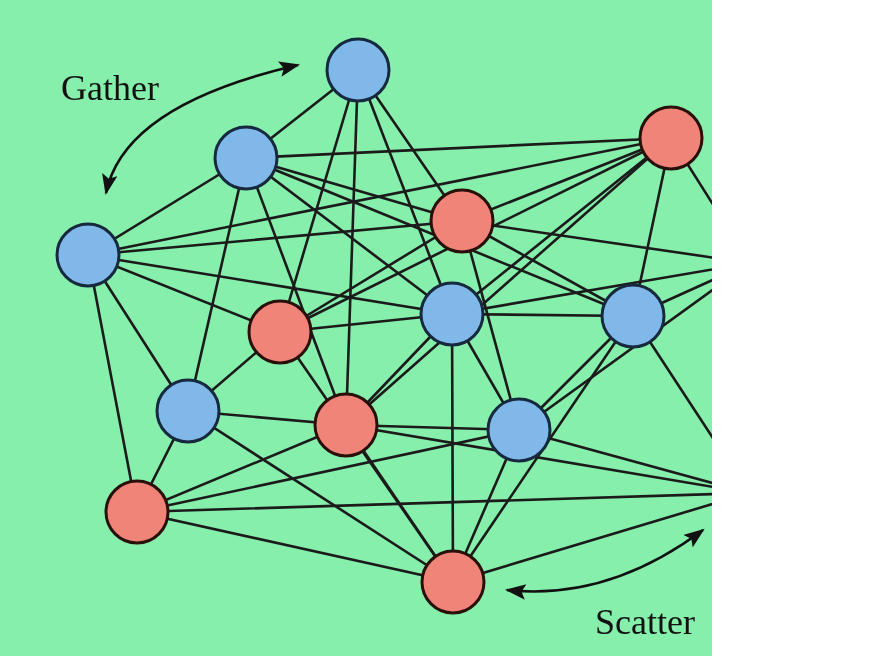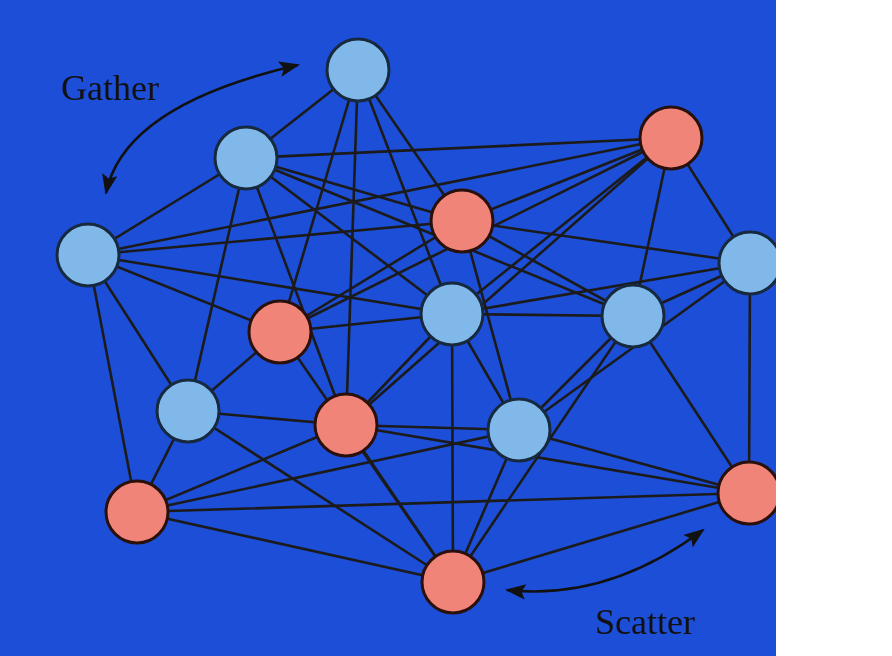--- a/index.html
+++ b/index.html
@@ -2,23 +2,23 @@
 <html><head>
 <meta charset="utf-8">
 <style>
   html, body {
     margin: 0;
     padding: 0;
     background: #ffffff;
   }
   .figure-wrap {
     position: relative;
-    width: 776px;
+    width: 712px;
     height: 656px;
-    background: #1d4ed8;
+    background: #86efac;
     overflow: hidden;
     font-family: "Liberation Serif", serif;
   }
   svg text.annot {
     font-family: "Liberation Serif", serif;
     font-size: 36px;
     fill: #111111;
   }
 </style>
 </head>

